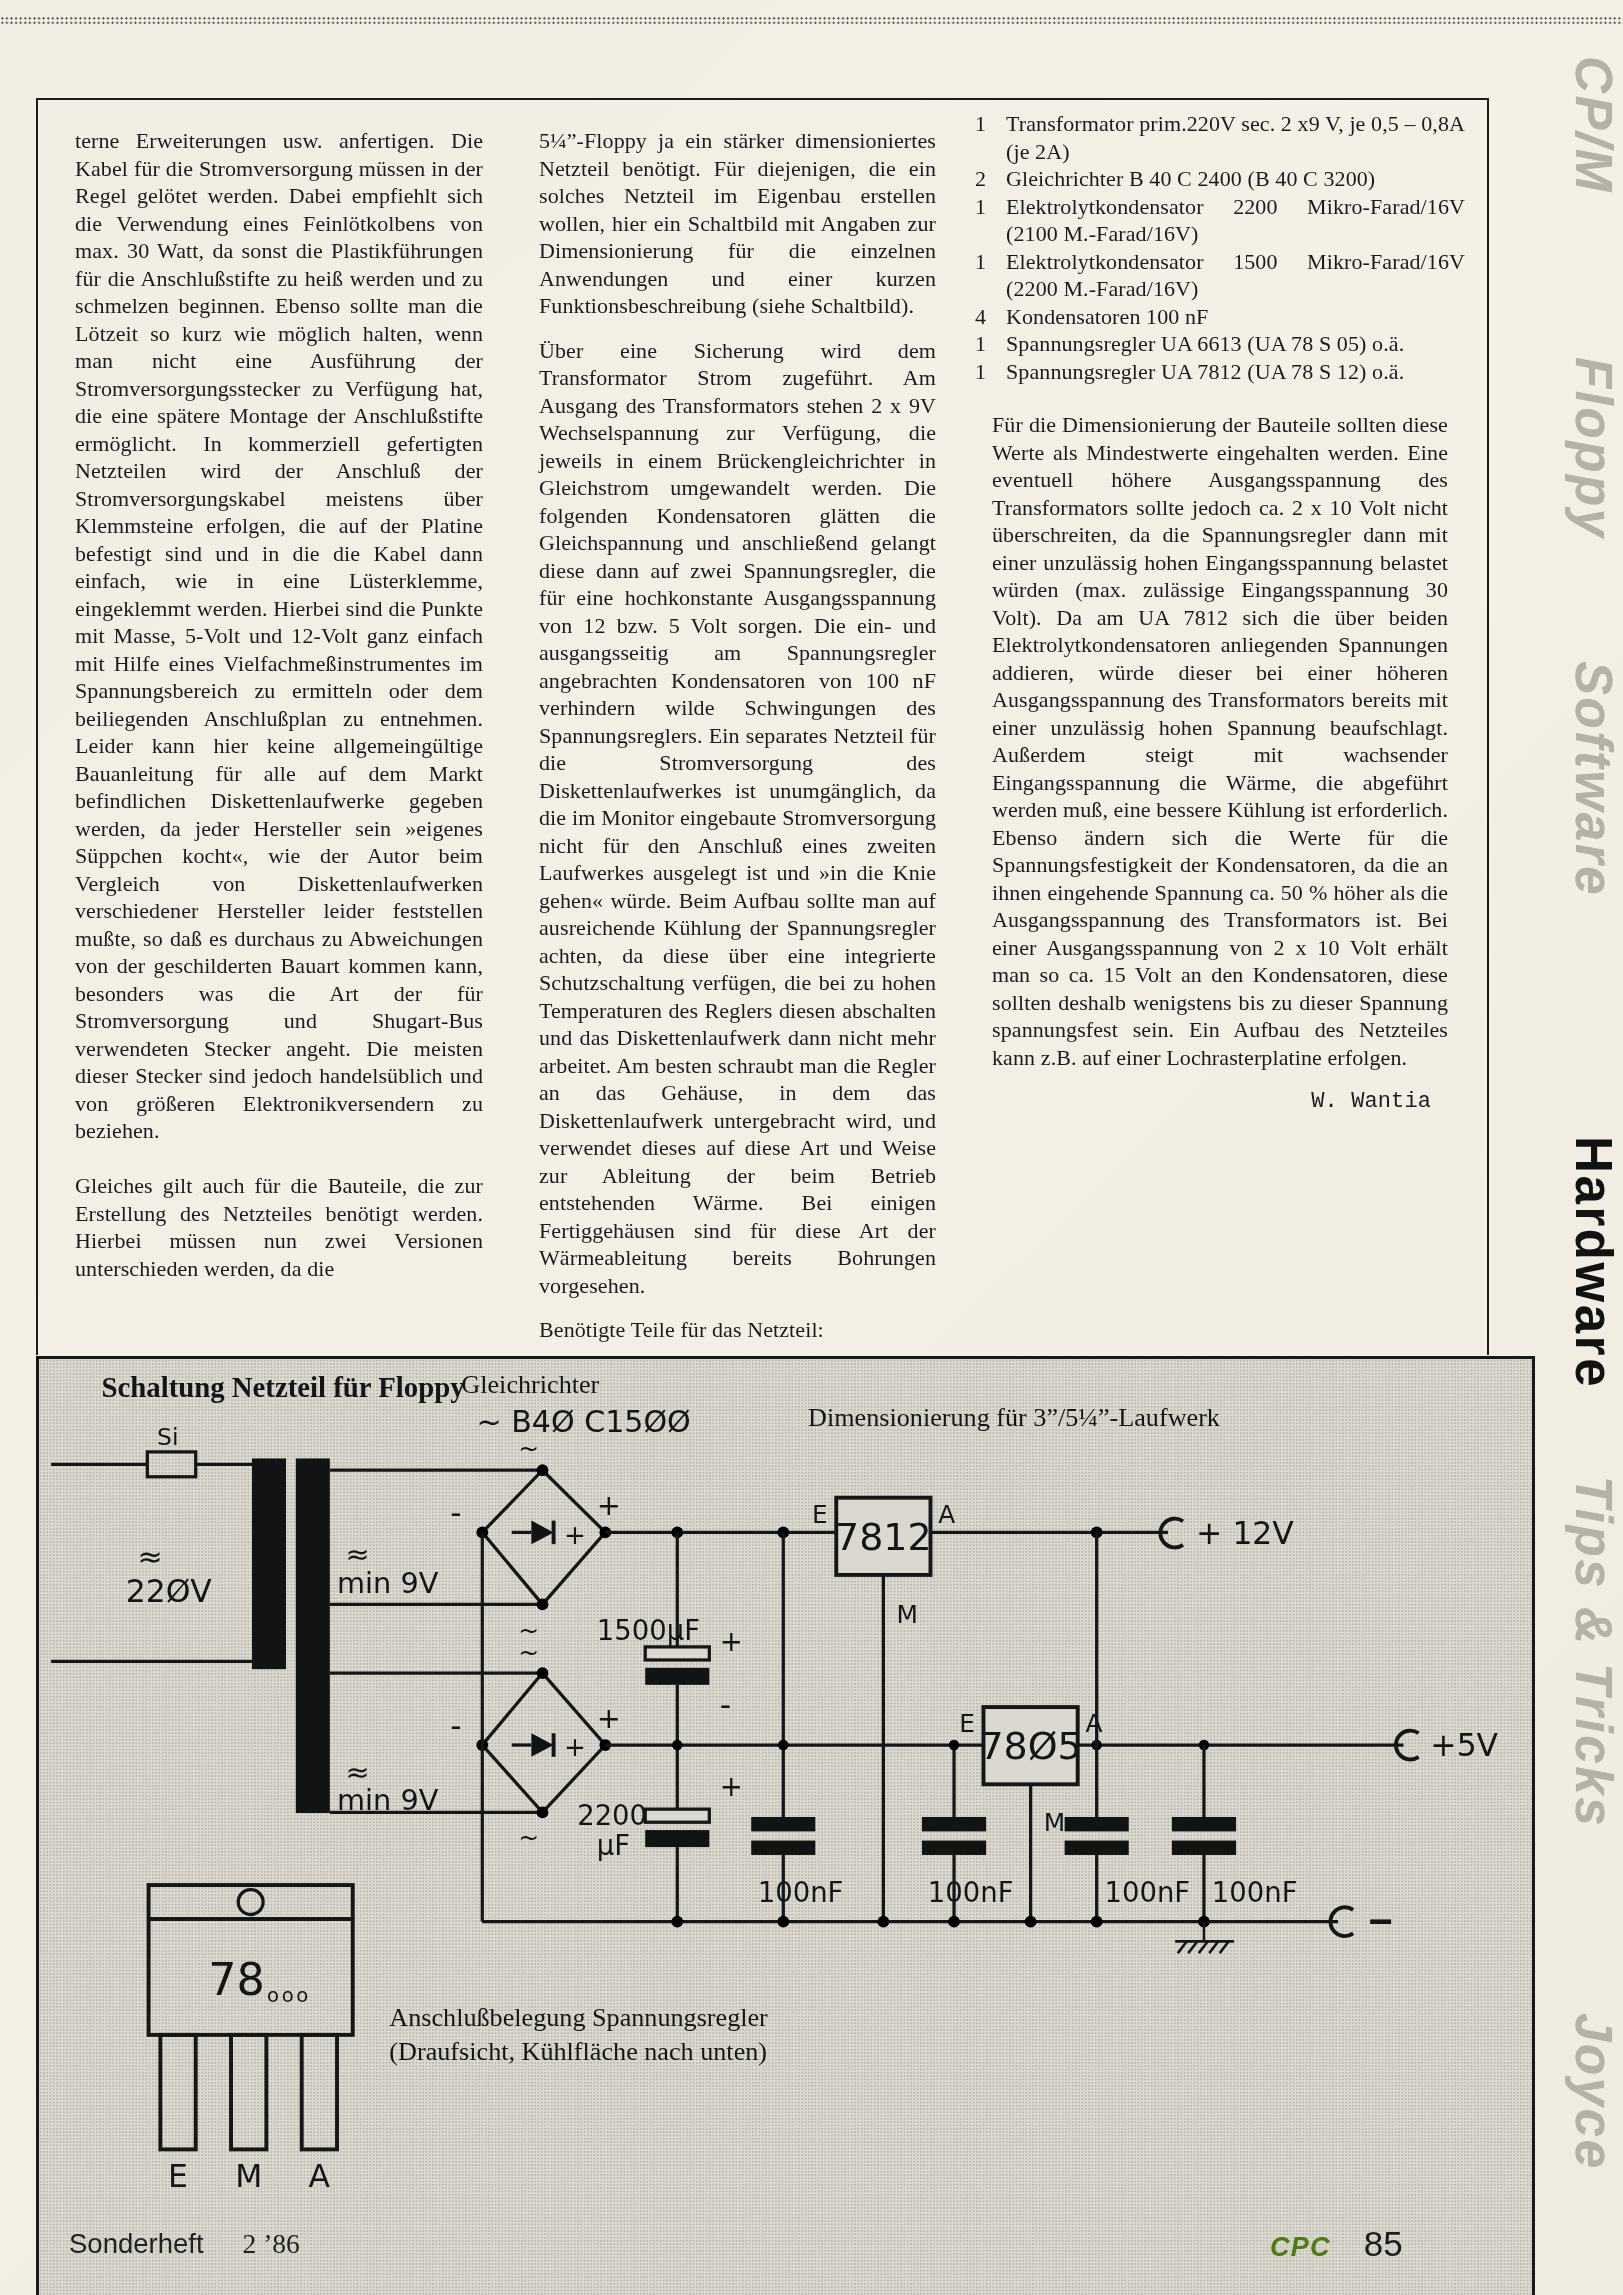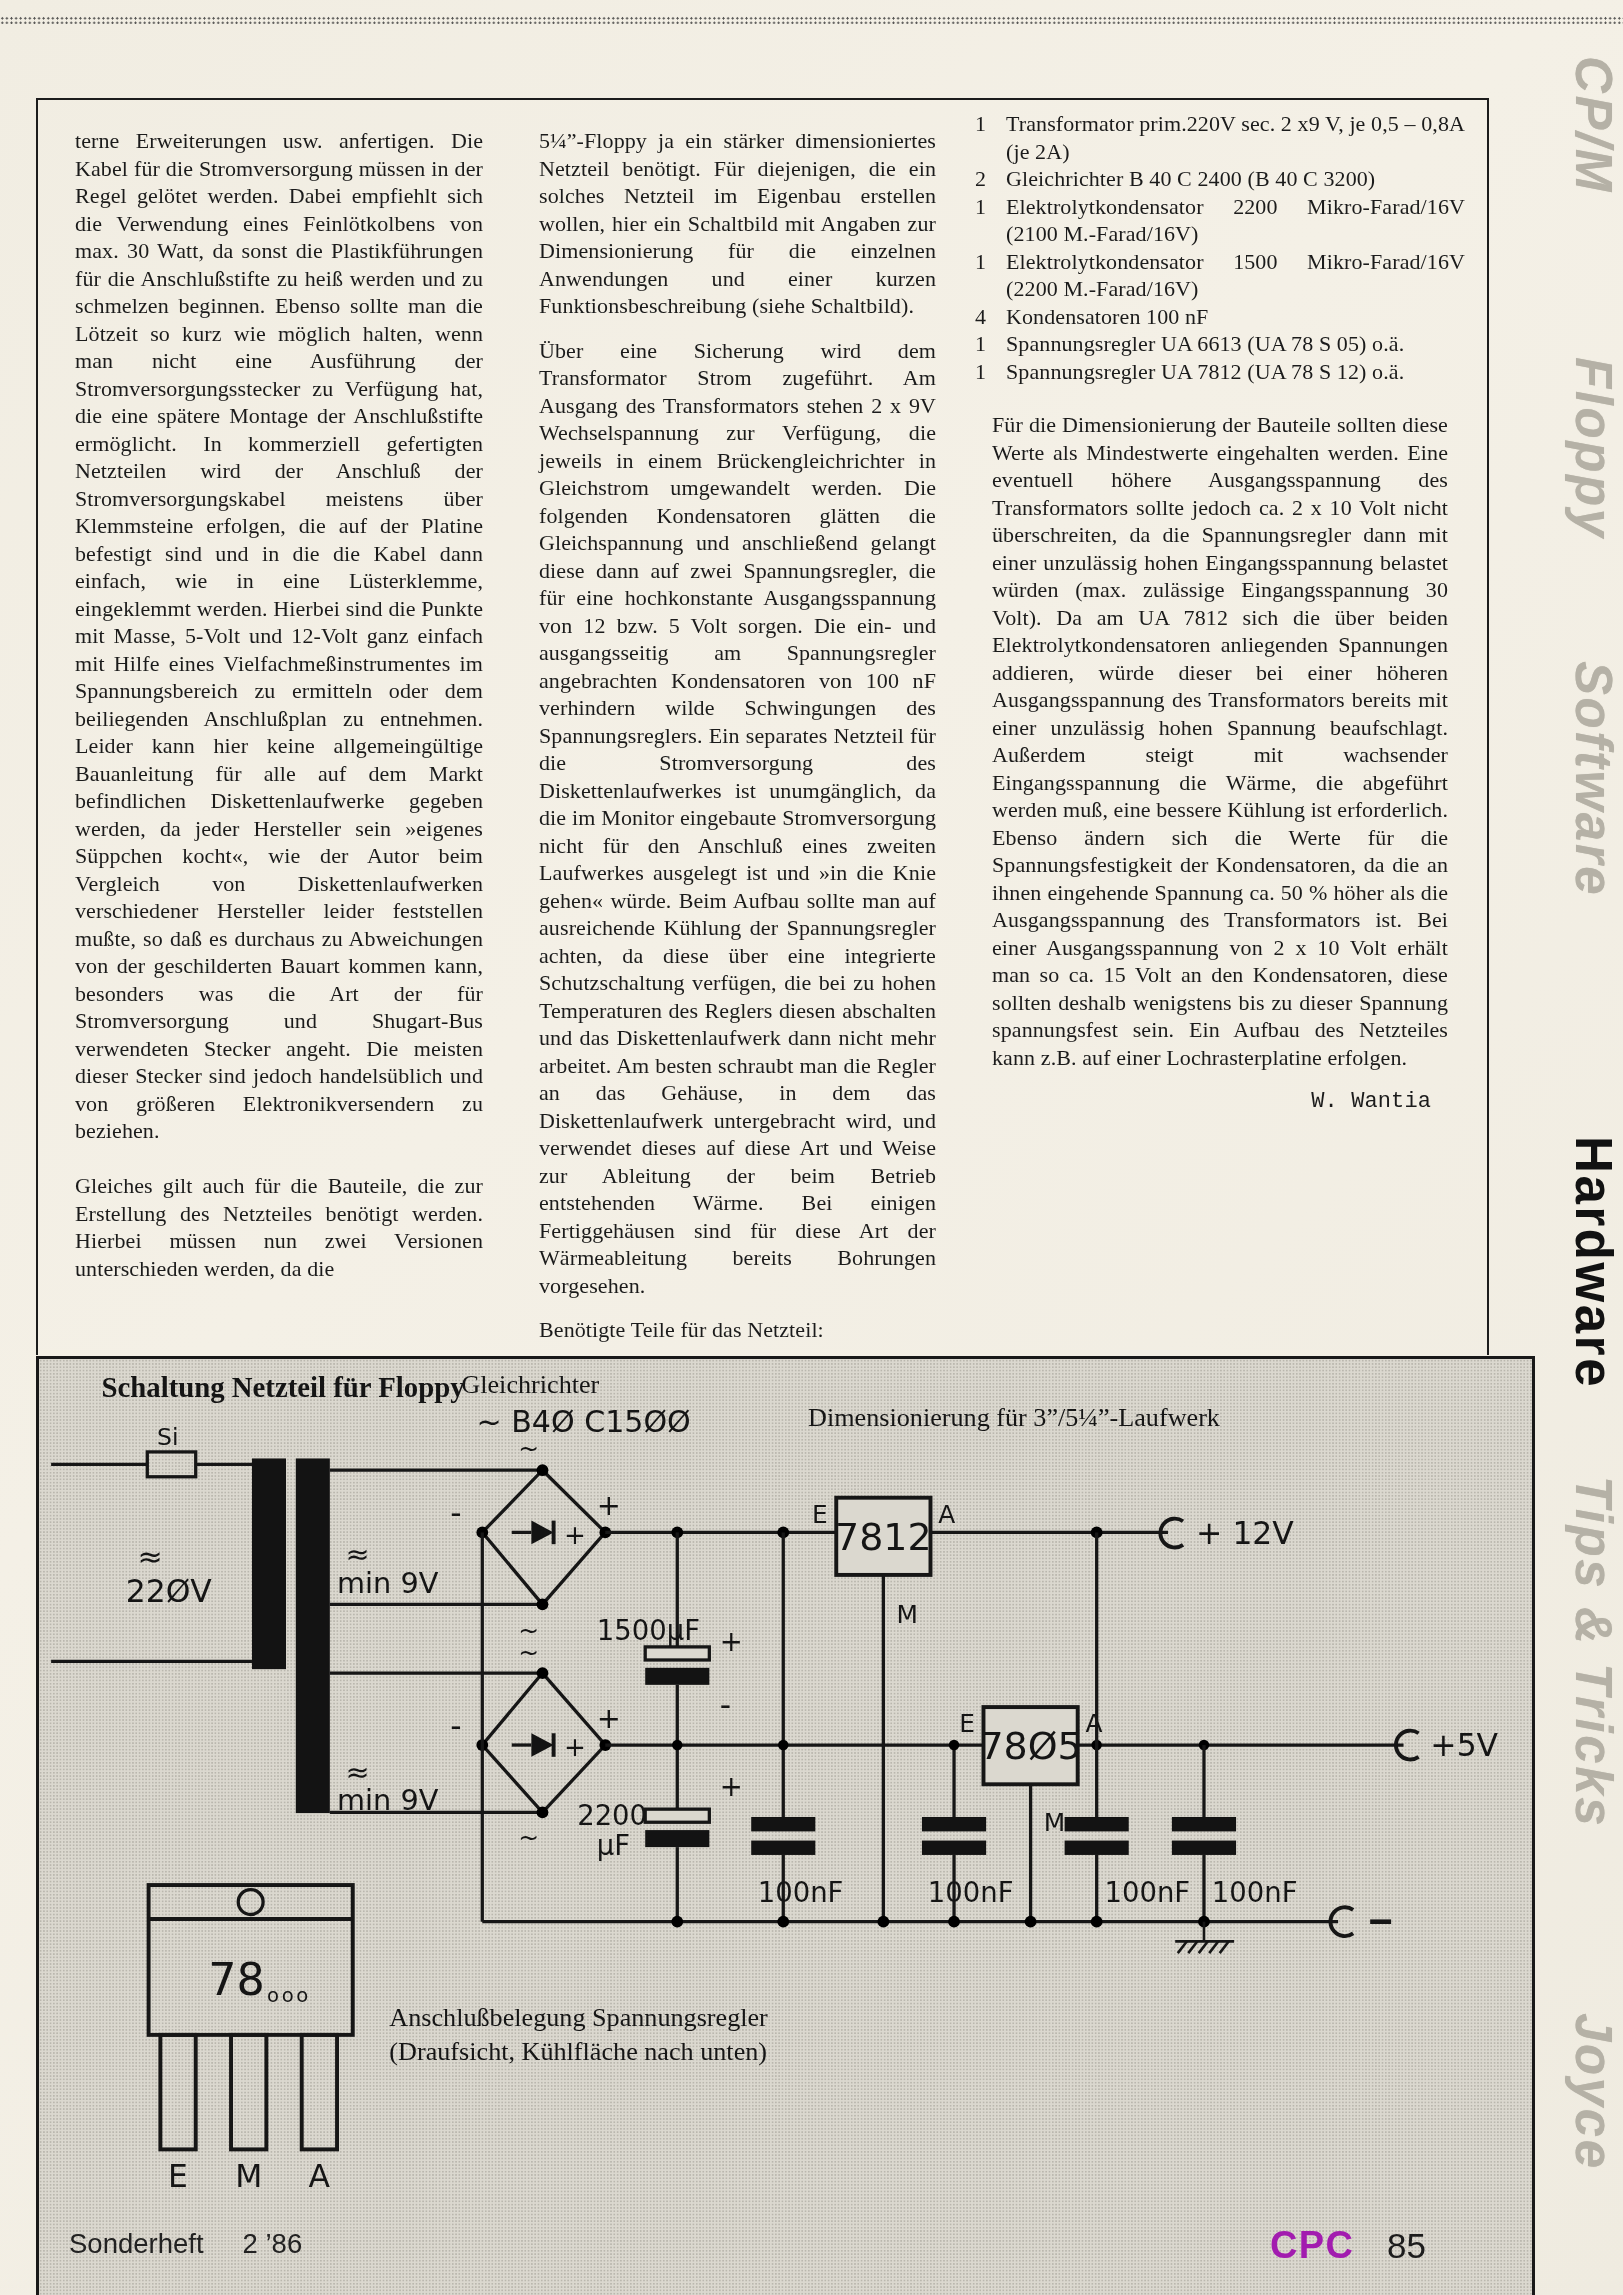--- a/index.html
+++ b/index.html
@@ -44,23 +44,23 @@
   .sidebar-item{
     position:absolute;left:1533px;width:90px;
     writing-mode:vertical-rl;
     font-family:"Liberation Sans",sans-serif;font-weight:bold;
     font-size:51px;letter-spacing:2.6px;white-space:nowrap;
   }
   .tone-gray{color:#b5b1a6;font-style:italic;text-shadow:0 0 0.7px #c4c0b5;}
   .tone-black{color:#121212;font-style:normal;}
   .footer{position:absolute;left:0;top:2219px;width:1623px;height:52px;font-family:"Liberation Sans",sans-serif;}
   .footer-left{position:absolute;left:69px;top:9.2px;font-size:27.5px;color:#222;}
-  .footer-issue{margin-left:39px;}
+  .footer-issue{margin-left:39px;font-family:Liberation Serif, serif;}
   .footer-right{position:absolute;left:1270px;top:5.2px;}
-  .footer-cpc{font-weight:bold;font-size:38px;letter-spacing:1.3px;color:#a21caf;display:inline-block;}
+  .footer-cpc{font-weight:bold;font-size:27px;letter-spacing:1.3px;color:#4d7c0f;display:inline-block;font-style:italic;}
   .footer-page{font-size:35px;color:#1c1c1c;display:inline-block;margin-left:30px;}
 </style>
 </head>
 <body>
 
 <div class="dotted-rule"></div>
 
 <div class="content-frame"></div>
 
 <div class="col col1">

